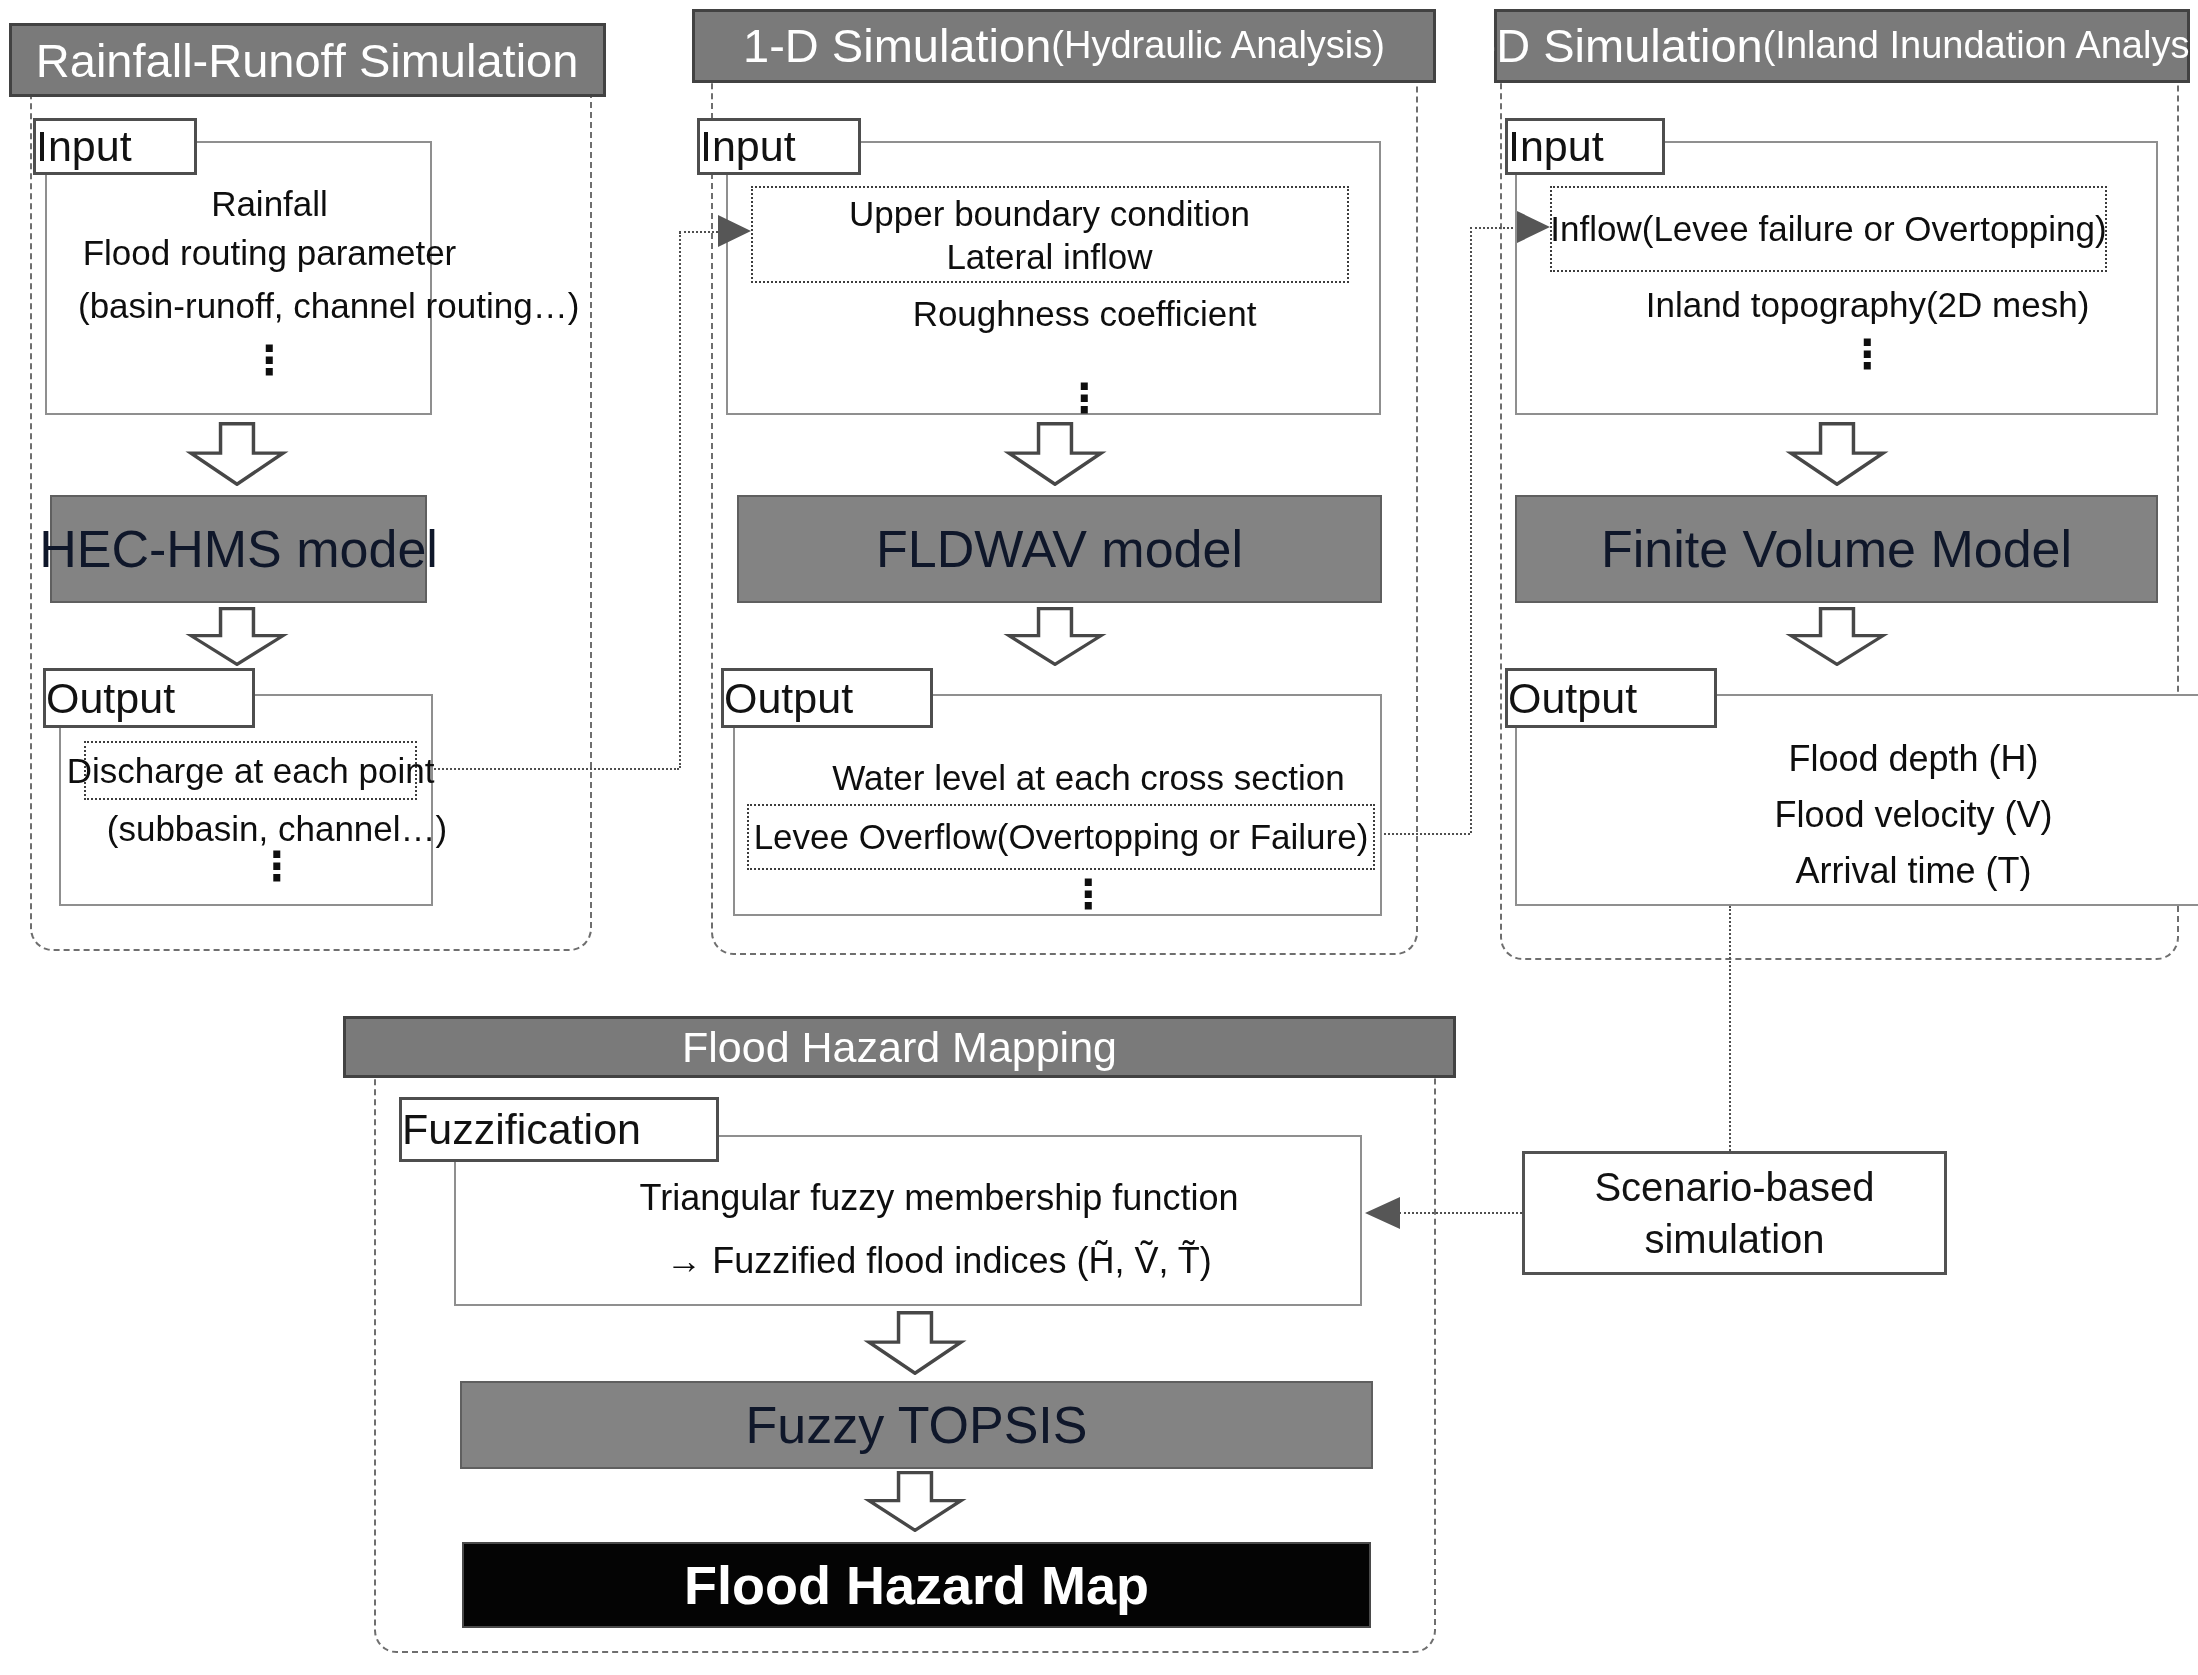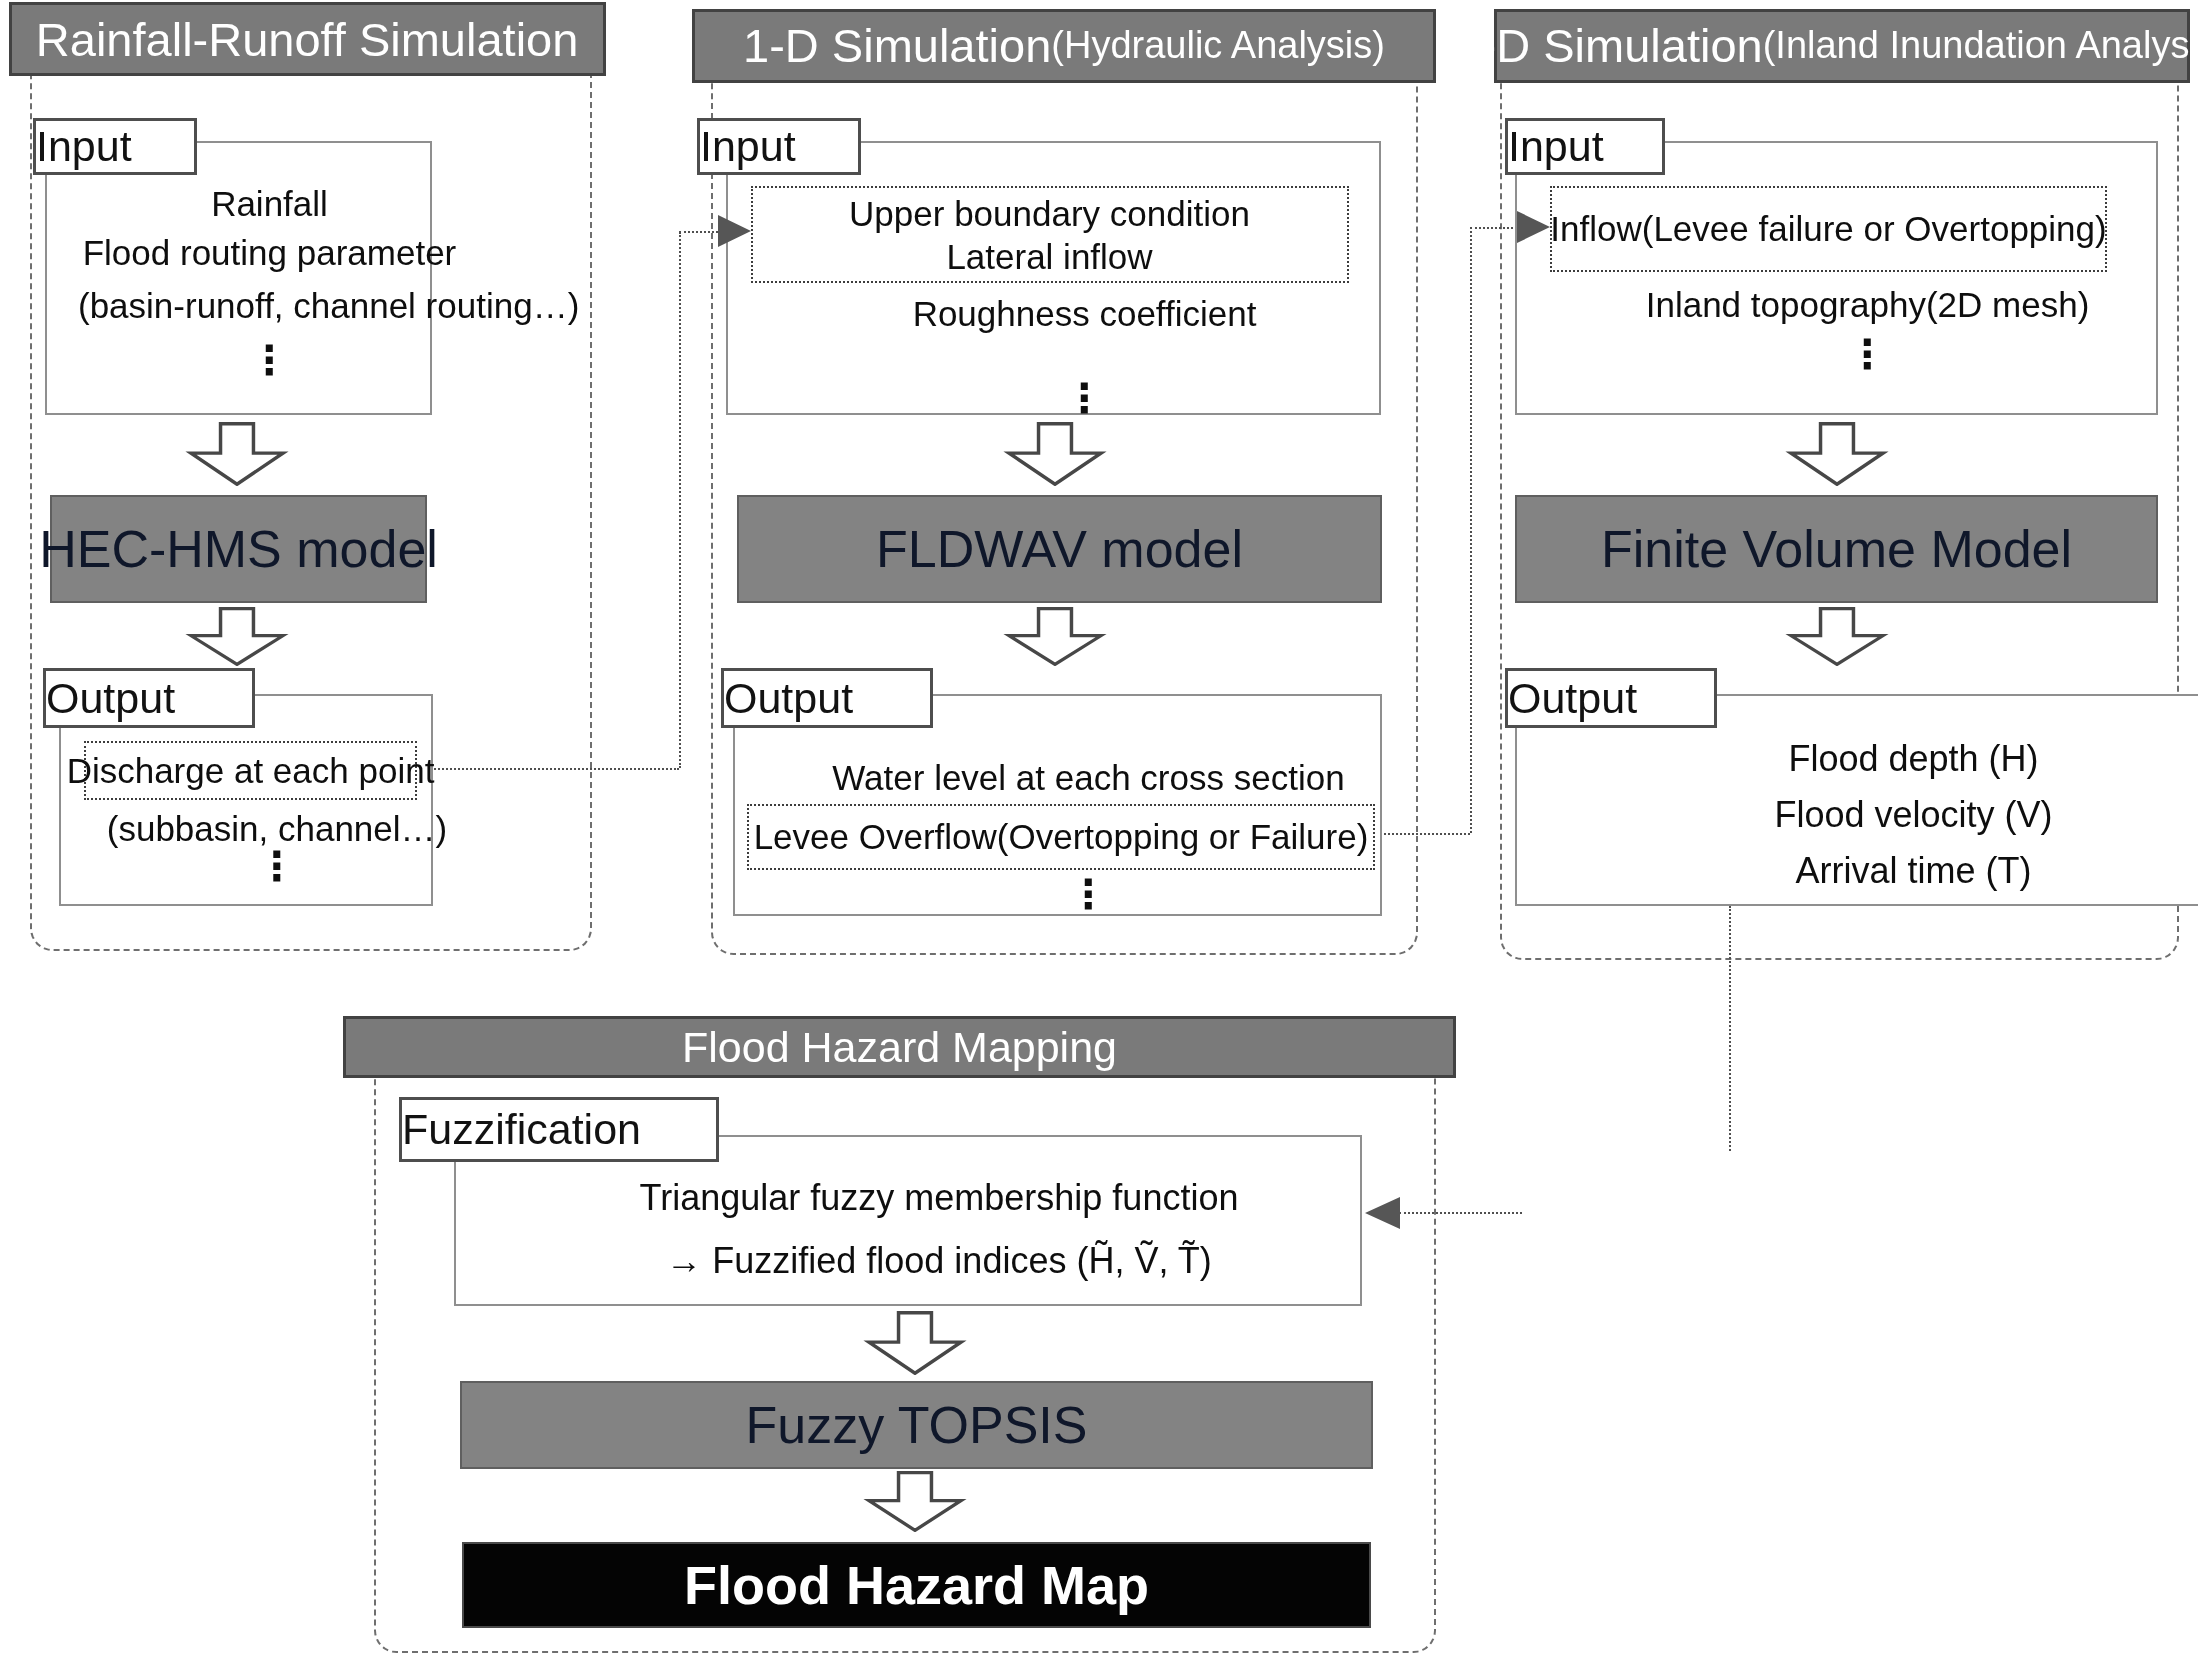--- a/index.html
+++ b/index.html
@@ -53,21 +53,21 @@
   .barrow{position:absolute;z-index:3;}
   .barrow polygon{fill:#ffffff;stroke:#474747;stroke-width:4;stroke-linejoin:miter;}
 </style>
 </head>
 <body>
 
 <div id="stage">
 
   <div class="dashed" style="left:30px;top:50px;width:562px;height:901px"></div>
 
-  <div class="hdr" style="left:8.6px;top:2px;width:597px;height:74px">
+  <div class="hdr" style="left:8.6px;top:23px;width:597px;height:74px">
     <span>Rainfall-Runoff Simulation</span>
   </div>
 
   <div class="tab" style="left:33px;top:118px;width:164px;height:57px">
     <span>Input</span>
   </div>
 
   <div class="cbox" style="left:45px;top:141px;width:387px;height:274px">
     <div class="line" style="top:40px">Rainfall</div>
     <div class="line" style="top:89px">Flood routing parameter</div>
@@ -214,20 +214,24 @@
   </div>
 
   <svg class="barrow" style="left:863px;top:1471px" width="104" height="61" viewBox="0 0 120 74" preserveAspectRatio="none">
     <polygon points="41,2 79,2 79,36 113,36 60,72 7,36 41,36"></polygon>
   </svg>
 
   <div class="final" style="left:462px;top:1542px;width:909px;height:86px">
     <span>Flood Hazard Map</span>
   </div>
 
+  <div class="scenario" style="left:1522px;top:1151px;width:425px;height:124px">
+    <span>Scenario-based</span>
+    <span>simulation</span>
+  </div>
 
   <div class="conn-h" style="left:415px;top:768px;width:264px"></div>
   <div class="conn-v" style="left:679px;top:232px;height:536px"></div>
   <div class="conn-h" style="left:679px;top:231px;width:39px"></div>
   <div class="tri-r" style="left:718px;top:215px"></div>
 
   <div class="conn-h" style="left:1373px;top:833px;width:97px"></div>
   <div class="conn-v" style="left:1470px;top:227px;height:606px"></div>
   <div class="conn-h" style="left:1470px;top:227px;width:47px"></div>
   <div class="tri-r" style="left:1517px;top:211px"></div>

